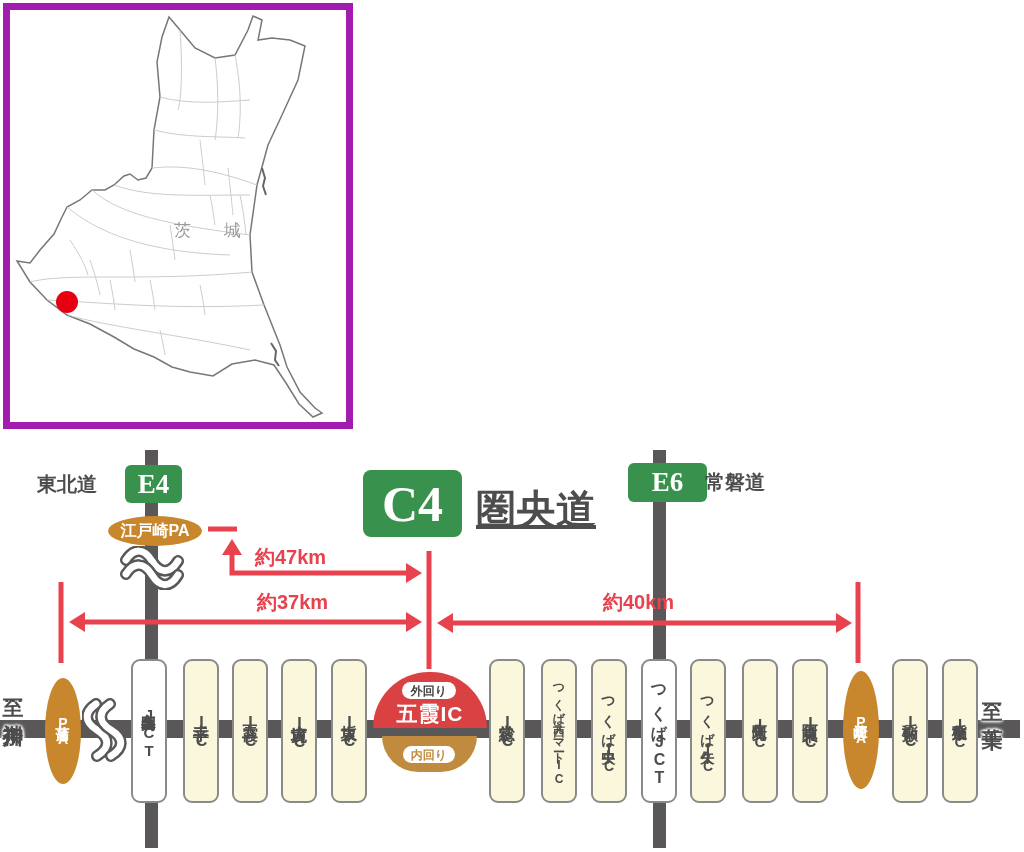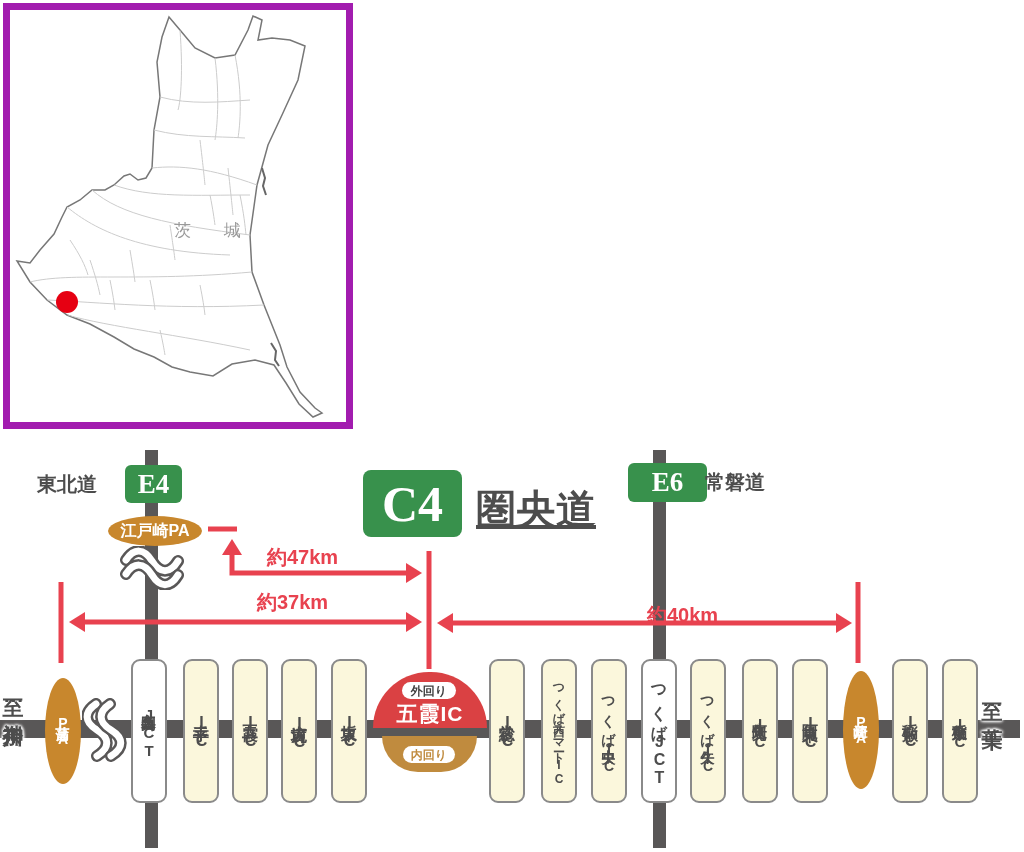--- a/index.html
+++ b/index.html
@@ -116,23 +116,23 @@
     </g>
     <g fill="#e8424f" stroke="none">
       <polygon points="232,539 222,555 242,555"></polygon>
       <polygon points="422,573 406,563 406,583"></polygon>
       <polygon points="69,622 85,612 85,632"></polygon>
       <polygon points="422,622 406,612 406,632"></polygon>
       <polygon points="437,623 453,613 453,633"></polygon>
       <polygon points="852,623 836,613 836,633"></polygon>
     </g>
   </svg>
-  <div class="abs dist" style="left:255px;top:544px;margin-left:12px;">約47km</div>
+  <div class="abs dist" style="left:255px;top:544px;">約47km</div>
   <div class="abs dist" style="left:257px;top:589px;">約37km</div>
-  <div class="abs dist" style="left:603px;top:602px;margin-left:44px;">約40km</div>
+  <div class="abs dist" style="left:603px;top:589px;">約40km</div>
 
   <div class="abs roadname" style="left:37px;top:471px;font-size:20px;">東北道</div>
   <div class="abs shield" style="left:125px;top:465px;width:57px;height:38px;font-size:27px;">E4</div>
 
   <div class="abs shield" style="left:363px;top:470px;width:99px;height:67px;font-size:50px;border-radius:8px;">C4</div>
   <div class="abs roadname" style="left:476px;top:482px;font-size:40px;text-decoration:underline;">圏央道</div>
 
   <div class="abs shield" style="left:628px;top:463px;width:79px;height:39px;font-size:27px;">E6</div>
   <div class="abs roadname" style="left:705px;top:469px;font-size:20px;text-align:right;">常磐道</div>
 

